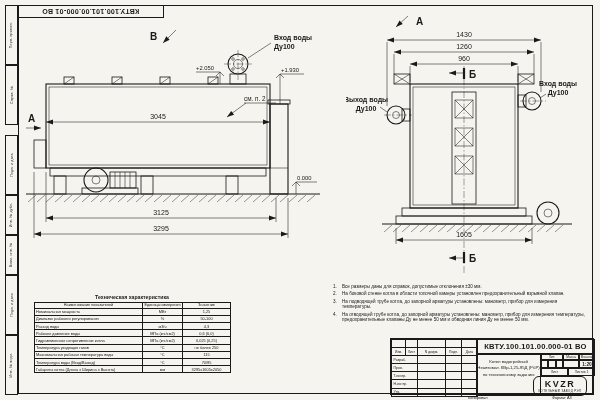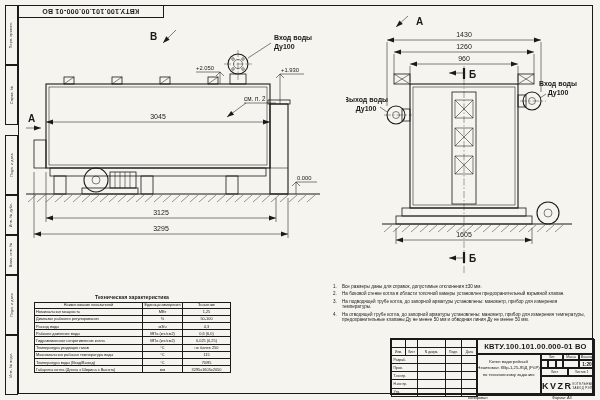--- a/index.html
+++ b/index.html
@@ -52,22 +52,22 @@
   .tb-grid{position:absolute;left:0;top:0;width:86px;border-collapse:collapse;table-layout:fixed;}
   .tb-grid td{border:0.5px solid #1a1a1a;font-size:3.3px;text-align:center;padding:0;
               height:7.1px;overflow:hidden;white-space:nowrap;}
   .tb-grid td.lbl{text-align:left;padding-left:1.5px;font-size:3.5px;}
   .tb-doc{left:85px;top:0;width:119px;height:15px;display:flex;align-items:center;justify-content:center;
           font-size:7.6px;font-weight:bold;letter-spacing:.2px;white-space:nowrap;}
   .tb-name{left:85px;top:15px;width:65px;height:42px;text-align:center;padding-top:4px;}
   .tb-name span{display:block;font-size:4.3px;line-height:1.5;white-space:nowrap;}
   .sm{display:flex;align-items:center;justify-content:center;font-size:3.3px;}
   .tb-scale-val{font-size:4.8px !important;font-weight:bold;}
-  .tb-logo{left:150px;top:37px;width:54px;height:20px;display:flex;flex-direction:row;
-           align-items:center;justify-content:center;}
+  .tb-logo{left:142px;top:37px;width:54px;height:20px;display:flex;flex-direction:column;
+           align-items:center;justify-content:center;border-radius:6px;}
   .tb-logo .big{font-size:9px;font-weight:bold;letter-spacing:1.5px;}
   .tb-logo .sub{font-size:2.9px;letter-spacing:.4px;}
   .footer-txt{position:absolute;font-size:3.9px;top:395px;}
 </style>
 </head>
 <body>
 
 <div class="sheet">
   <div class="frame"></div>
 

